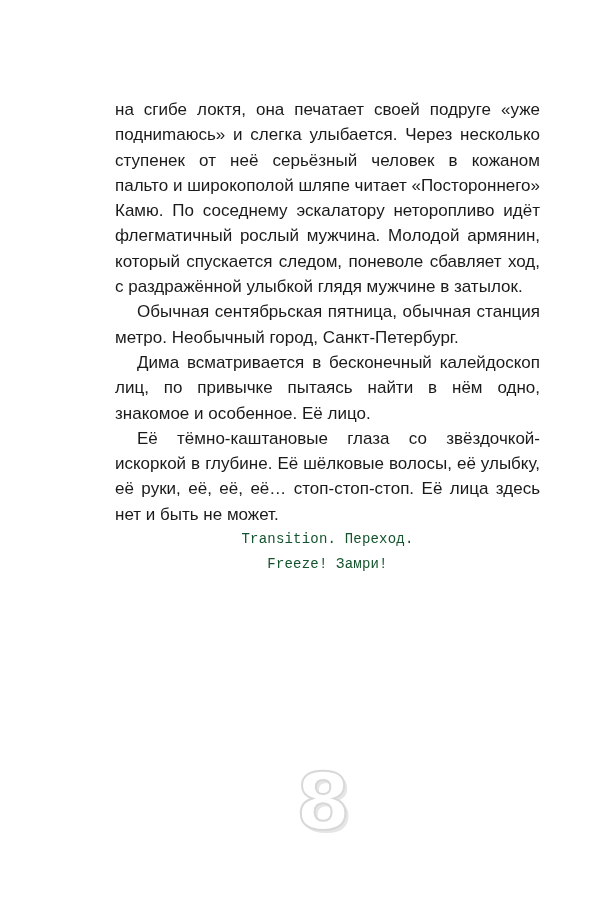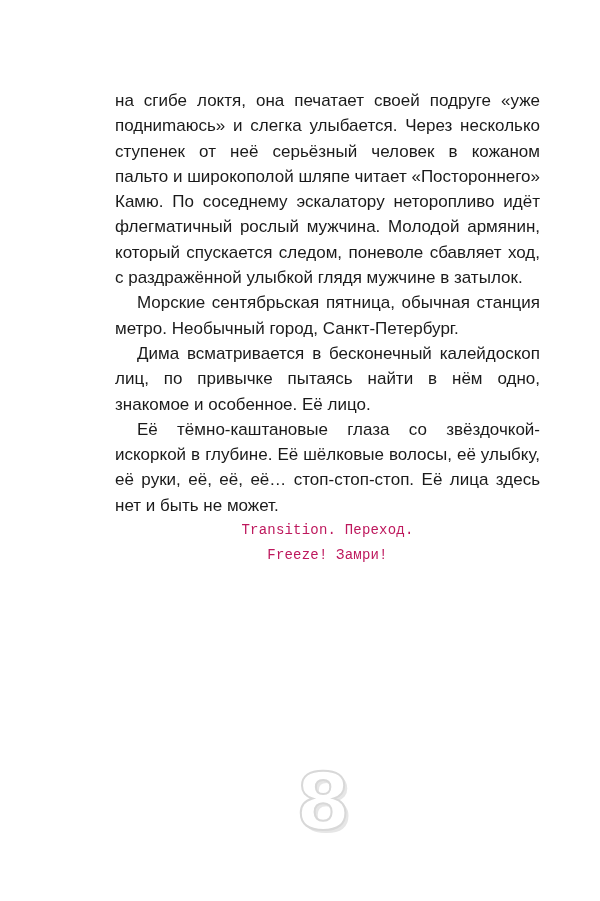--- a/index.html
+++ b/index.html
@@ -1,40 +1,40 @@
 <!DOCTYPE html>
 <html><head>
   <meta charset="utf-8">
   <style>
     html, body { margin: 0; padding: 0; background: #ffffff; }
     body { width: 600px; height: 901px; position: relative; overflow: hidden; }
     .page {
       position: absolute;
       left: 115px;
-      top: 88px;
+      top: 97px;
       width: 425px;
       color: #1a1a1a;
       font-family: "Liberation Sans", sans-serif;
       font-size: 17px;
       line-height: 25.3px;
     }
     .para {
       margin: 0;
       text-align: justify;
       text-indent: 22px;
       hyphens: manual;
     }
     .para.noindent { text-indent: 0; }
     .mono {
       margin: 0;
       text-align: center;
       font-family: "Liberation Mono", monospace;
       font-size: 14px;
       letter-spacing: 0.2px;
-      color: #be185d;
+      color: #14532d;
     }
     .page-number {
       position: absolute;
       left: 296px;
       top: 760px;
       width: 54px;
       height: 84px;
       text-align: center;
       font-family: "DejaVu Sans", sans-serif;
       font-weight: bold;
@@ -43,20 +43,20 @@
       color: #ffffff;
       -webkit-text-stroke: 2px #d8d8d8;
       text-shadow: 3px 3px 0 #e6e6e6;
     }
   </style>
 </head>
 <body>
 
 <div class="page">
   <p class="para noindent">на сгибе локтя, она печатает своей подруге «уже подни­mаюсь» и слегка улыбается. Через несколько ступенек от неё серьёзный человек в кожаном пальто и широко­полой шляпе читает «Постороннего» Камю. По соседнему эскалатору неторопливо идёт флегматичный рослый муж­чина. Молодой армянин, который спускается следом, по­неволе сбавляет ход, с раздражённой улыбкой глядя муж­чине в затылок.</p>
-  <p class="para">Морские сентябрьская пятница, обычная станция ме­тро. Необычный город, Санкт-Петербург.</p>
+  <p class="para">Обычная сентябрьская пятница, обычная станция ме­тро. Необычный город, Санкт-Петербург.</p>
   <p class="para">Дима всматривается в бесконечный калейдоскоп лиц, по привычке пытаясь найти в нём одно, знакомое и осо­бенное. Её лицо.</p>
   <p class="para">Её тёмно-каштановые глаза со звёздочкой-искоркой в глубине. Её шёлковые волосы, её улыбку, её руки, её, её, её… стоп-стоп-стоп. Её лица здесь нет и быть не может.</p>
   <p class="mono">Transition. Переход.</p>
   <p class="mono">Freeze! Замри!</p>
 </div>
 
 <div class="page-number">8</div>
 
 </body></html>

